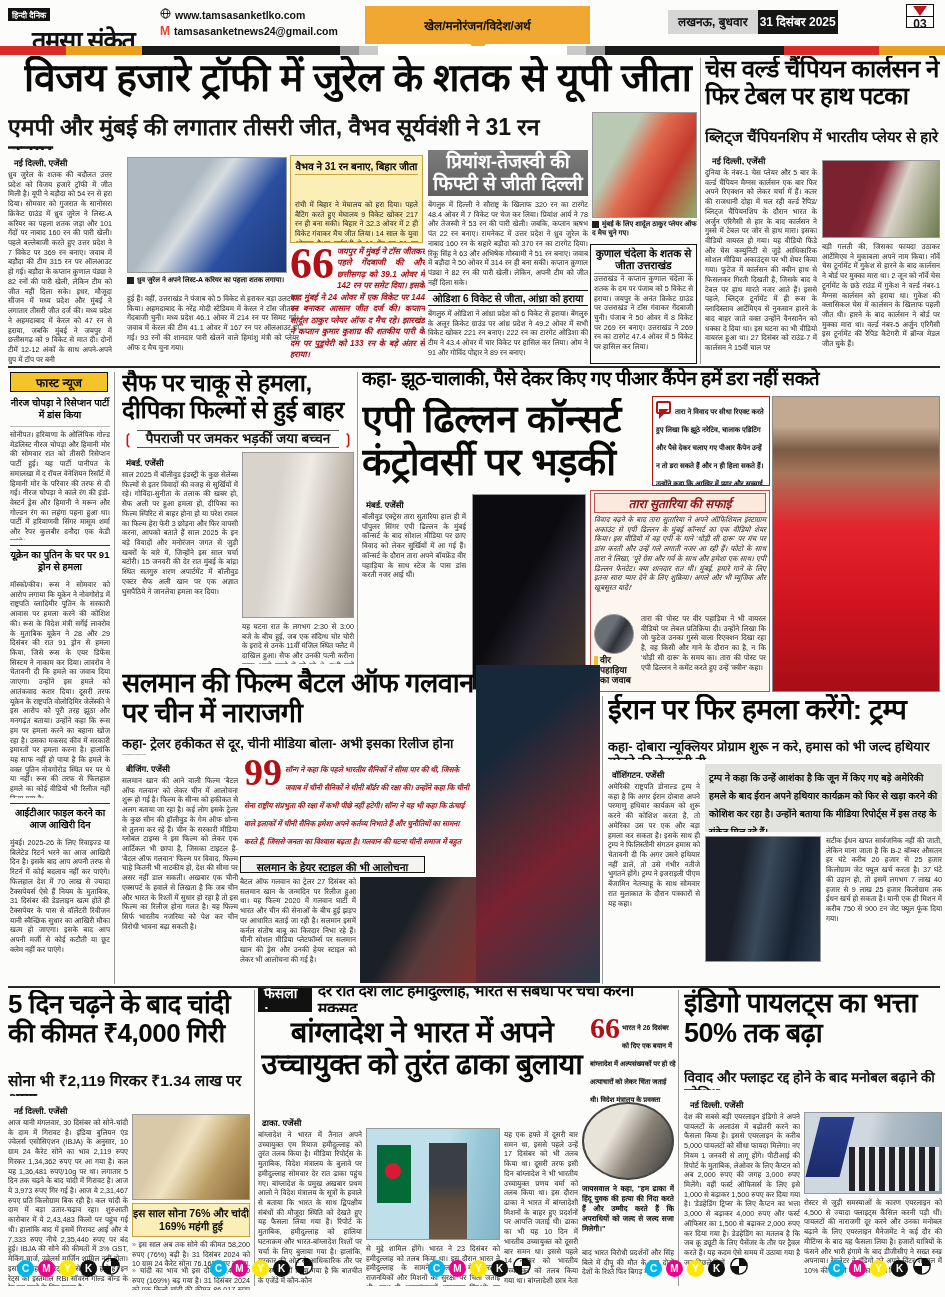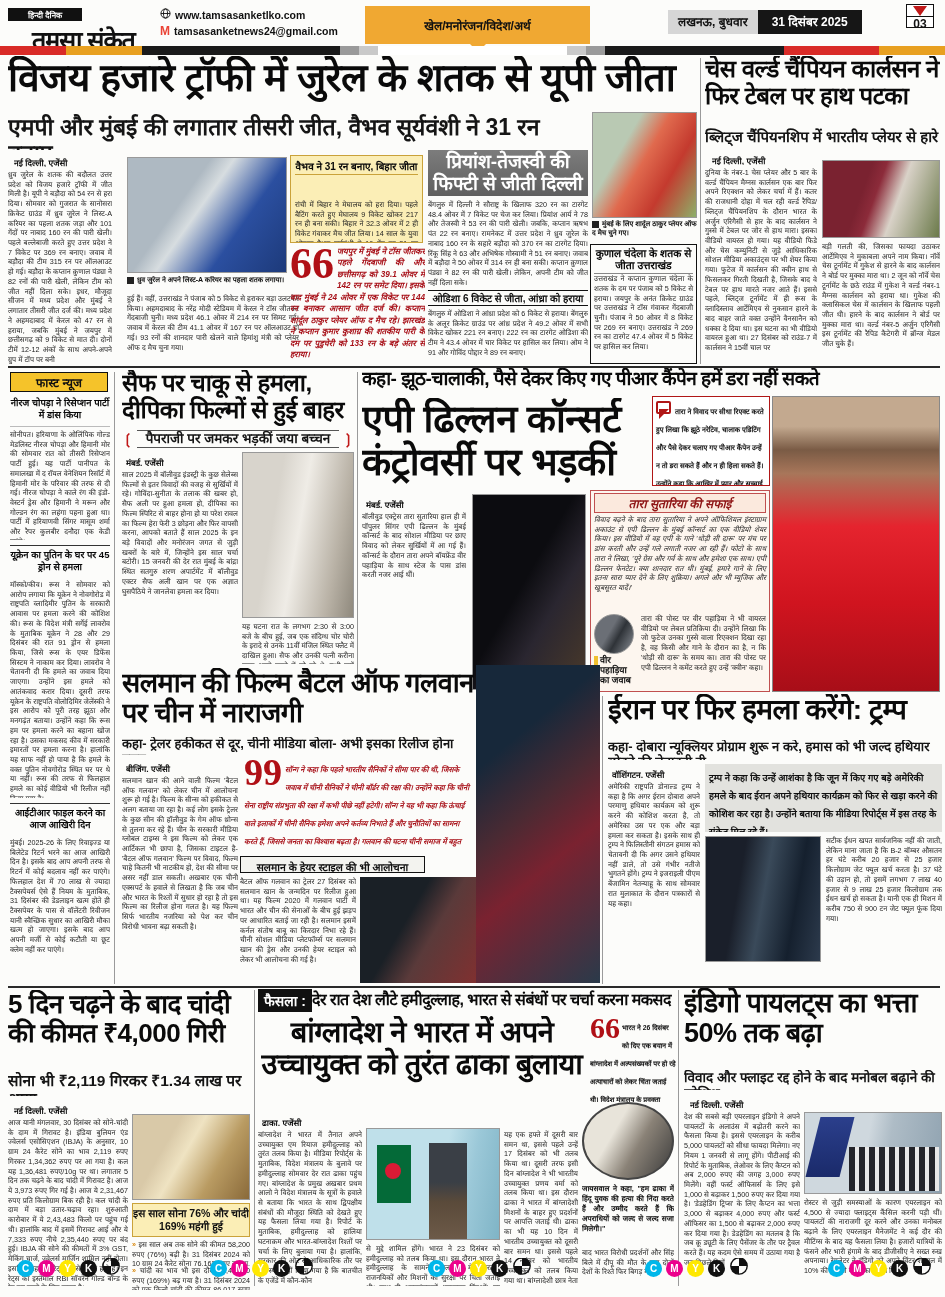--- a/index.html
+++ b/index.html
@@ -26,21 +26,21 @@
 .tabptr:after{content:"";position:absolute;left:50%;bottom:-8px;margin-left:-8px;border:8px solid transparent;border-top-color:#f0a832;border-bottom:0;}
 .bubble{width:15px;height:13px;border:2.5px solid #b01616;border-radius:2px;position:relative;display:inline-block;}
 .bubble:after{content:"";position:absolute;left:1px;bottom:-7px;border:5px solid transparent;border-top-color:#b01616;border-left-color:#b01616;width:0;height:0;}
 </style>
 </head>
 <body>
 
 <div class="page">
 
   <div class="abs" style="left:8px;top:4px;width:150px;height:42px;">
-    <span style="background:#111;color:#fff;font-size:8px;font-weight:bold;padding:1px 20px;display:inline-block;">हिन्दी दैनिक</span>
+    <span style="background:#111;color:#fff;font-size:8px;font-weight:bold;padding:1px 4px;display:inline-block;">हिन्दी दैनिक</span>
     <div style="font-size:25px;font-weight:900;letter-spacing:-1px;margin-left:24px;">तमसा संकेत</div>
   </div>
   <div class="abs" style="left:160px;top:8px;width:200px;height:38px;font-size:10.5px;font-weight:bold;">
     <div style="display:flex;align-items:center;gap:4px;">
       <span><svg width="11" height="11" viewBox="0 0 12 12">
             <circle cx="6" cy="6" r="5" fill="none" stroke="#111"></circle>
             <ellipse cx="6" cy="6" rx="2.2" ry="5" fill="none" stroke="#111"></ellipse>
             <line x1="1" y1="6" x2="11" y2="6" stroke="#111"></line>
           </svg></span>
       <span>www.tamsasanketlko.com</span>
@@ -48,29 +48,29 @@
     <div style="display:flex;align-items:center;gap:4px;margin-top:3px;">
       <span style="color:#ea4335;font-weight:900;font-size:12px;">M</span>
       <span>tamsasanketnews24@gmail.com</span>
     </div>
   </div>
   <div class="abs tabptr" style="left:365px;top:6px;width:225px;height:38px;background:#f0a832;display:flex;align-items:center;justify-content:center;overflow:visible;">
     <span style="font-size:12px;font-weight:900;">खेल/मनोरंजन/विदेश/अर्थ</span>
   </div>
   <div class="abs" style="left:668px;top:10px;width:220px;height:24px;display:flex;">
     <span style="background:#d6d6d6;font-size:12px;font-weight:bold;padding:3px 10px;">लखनऊ, बुधवार</span>
-    <span style="background:#161616;color:#fff;font-size:12px;font-weight:bold;padding:3px 14px;">31 दिसंबर 2025</span>
+    <span style="background:#161616;color:#fff;font-size:12px;font-weight:bold;padding:3px 2px;">31 दिसंबर 2025</span>
   </div>
   <div class="abs" style="left:906px;top:4px;width:28px;height:24px;border:1.5px solid #111;background:#fff;text-align:center;">
     <div style="width:0;height:0;margin:1px auto 0;border-left:7px solid transparent;border-right:7px solid transparent;border-top:10px solid #c01818;"></div>
     <div style="font-size:12px;font-weight:900;border-top:1px solid #111;">03</div>
   </div>
   <div class="abs" style="left:0;top:46px;width:945px;height:9px;background:linear-gradient(90deg,#d92b27 0 7%,#e8a020 7% 15%,#1a1a1a 15% 36%,#9a9a9a 36% 38%,#c9c9c9 38% 40%,#ffffff 40% 60%,#c9c9c9 60% 62%,#9a9a9a 62% 64%,#1a1a1a 64% 83%,#d92b27 83% 93%,#e8a020 93% 100%);"></div>
 
-  <div class="abs hd" style="left:8px;top:56px;width:688px;height:56px;font-size:39px;">विजय हजारे ट्रॉफी में जुरेल के शतक से यूपी जीता</div>
+  <div class="abs hd" style="left:24px;top:56px;width:688px;height:56px;font-size:39px;">विजय हजारे ट्रॉफी में जुरेल के शतक से यूपी जीता</div>
   <div class="abs sub" style="left:8px;top:114px;width:580px;height:36px;font-size:23px;">एमपी और मुंबई की लगातार तीसरी जीत, वैभव सूर्यवंशी ने 31 रन बनाए</div>
   <div class="abs" style="left:14px;top:152px;width:100px;height:15px;"><span class="dl">नई दिल्ली, एजेंसी</span></div>
   <div class="abs bt" style="left:8px;top:170px;width:104px;height:194px;">ध्रुव जुरेल के शतक की बदौलत उत्तर प्रदेश को विजय हजारे ट्रॉफी में जीत मिली है। यूपी ने बड़ौदा को 54 रन से हरा दिया। सोमवार को गुजरात के सानोसरा क्रिकेट ग्राउंड में ध्रुव जुरेल ने लिस्ट-A करियर का पहला शतक जड़ा और 101 गेंदों पर नाबाद 160 रन की पारी खेली। पहले बल्लेबाजी करते हुए उत्तर प्रदेश ने 7 विकेट पर 369 रन बनाए। जवाब में बड़ौदा की टीम 315 रन पर ऑलआउट हो गई। बड़ौदा के कप्तान क्रुणाल पंड्या ने 82 रनों की पारी खेली, लेकिन टीम को जीत नहीं दिला सके। इधर, मौजूदा सीजन में मध्य प्रदेश और मुंबई ने लगातार तीसरी जीत दर्ज की। मध्य प्रदेश ने अहमदाबाद में केरल को 47 रन से हराया, जबकि मुंबई ने जयपुर में छत्तीसगढ़ को 9 विकेट से मात दी। दोनों टीमें 12-12 अंकों के साथ अपने-अपने ग्रुप में टॉप पर बनी</div>
   <div class="abs photo" style="left:127px;top:157px;width:160px;height:116px;background:linear-gradient(125deg,#aeb9c2 0 35%,#d7dde0 45%,#2b4fa0 68%,#1d3a7a 100%);"></div>
   <div class="abs cap" style="left:127px;top:276px;width:160px;height:16px;"><span class="sq"></span><span>ध्रुव जुरेल ने अपने लिस्ट-A करियर का पहला शतक लगाया।</span></div>
   <div class="abs bt" style="left:127px;top:294px;width:172px;height:70px;">हुई हैं। वहीं, उत्तराखंड ने पंजाब को 5 विकेट से हराकर बड़ा उलटफेर किया। अहमदाबाद के नरेंद्र मोदी स्टेडियम में केरल ने टॉस जीतकर गेंदबाजी चुनी। मध्य प्रदेश 46.1 ओवर में 214 रन पर सिमट गई। जवाब में केरल की टीम 41.1 ओवर में 167 रन पर ऑलआउट हो गई। 93 रनों की शानदार पारी खेलने वाले हिमांशु मंत्री को प्लेयर ऑफ द मैच चुना गया।</div>
 
   <div class="abs ybox" style="left:290px;top:155px;width:133px;height:88px;padding:3px 4px;">
     <div class="bktitle" style="font-size:10px;text-align:center;border-bottom:1px solid #caa23a;padding-bottom:1px;">वैभव ने 31 रन बनाए, बिहार जीता</div>
     <div class="bt" style="height:68px;margin-top:25px;">रांची में बिहार ने मेघालय को हरा दिया। पहले बैटिंग करते हुए मेघालय 9 विकेट खोकर 217 रन ही बना सकी। बिहार ने 32.3 ओवर में 2 ही विकेट गंवाकर मैच जीत लिया। 14 साल के युवा ओपनर वैभव सूर्यवंशी ने 10 गेंद पर 31 रन बनाए। पीयूष सिंह ने 100 और आकाश राज ने 75 रन बनाकर टीम को जीत दिला दी।</div>
@@ -101,21 +101,21 @@
   <div class="abs bt" style="left:705px;top:168px;width:112px;height:196px;">दुनिया के नंबर-1 चेस प्लेयर और 5 बार के वर्ल्ड चैंपियन मैग्नस कार्लसन एक बार फिर अपने रिएक्शन को लेकर चर्चा में हैं। कतर की राजधानी दोहा में चल रही वर्ल्ड रैपिड/ब्लिट्ज चैंपियनशिप के दौरान भारत के अर्जुन एरिगैसी से हार के बाद कार्लसन ने गुस्से में टेबल पर जोर से हाथ मारा। इसका वीडियो वायरल हो गया। यह वीडियो फिडे और चेस कम्युनिटी से जुड़े आधिकारिक सोशल मीडिया अकाउंट्स पर भी शेयर किया गया। फुटेज में कार्लसन की क्वीन हाथ से फिसलकर गिरती दिखती है, जिसके बाद वे टेबल पर हाथ मारते नजर आते हैं। इससे पहले, ब्लिट्ज टूर्नामेंट में ही रूस के व्लादिस्लाव आर्टेमिएव से नुकसान हारने के बाद बाहर जाते वक्त उन्होंने वैनसानैन को धक्का दे दिया था। इस घटना का भी वीडियो वायरल हुआ था। 27 दिसंबर को राउंड-7 में कार्लसन ने 15वीं चाल पर</div>
   <div class="abs photo" style="left:822px;top:160px;width:118px;height:78px;background:linear-gradient(110deg,#7a2230 0 35%,#8c2b3a 45%,#d9d2c8 62%,#6b7a4a 100%);"></div>
   <div class="abs bt" style="left:822px;top:242px;width:118px;height:122px;">बड़ी गलती की, जिसका फायदा उठाकर आर्टेमिएव ने मुकाबला अपने नाम किया। नॉर्वे चेस टूर्नामेंट में गुकेश से हारने के बाद कार्लसन ने बोर्ड पर मुक्का मारा था। 2 जून को नॉर्वे चेस टूर्नामेंट के छठे राउंड में गुकेश ने वर्ल्ड नंबर-1 मैग्नस कार्लसन को हराया था। गुकेश की क्लासिकल चेस में कार्लसन के खिलाफ पहली जीत थी। हारने के बाद कार्लसन ने बोर्ड पर मुक्का मारा था। वर्ल्ड नंबर-5 अर्जुन एरिगैसी इस टूर्नामेंट की रैपिड कैटेगरी में ब्रॉन्ज मेडल जीत चुके हैं।</div>
 
   <div class="abs rule" style="left:8px;top:366px;width:932px;height:2px;"></div>
 
   <div class="abs vr" style="left:114px;top:372px;height:612px;"></div>
   <div class="abs" style="left:10px;top:372px;width:98px;height:20px;background:#f5c32a;border:1.5px solid #111;text-align:center;"><span style="font-size:12px;font-weight:900;line-height:17px;">फास्ट न्यूज</span></div>
   <div class="abs bktitle" style="left:10px;top:397px;width:100px;height:30px;font-size:9.5px;text-align:center;line-height:1.25;border-bottom:1px solid #bbb;">नीरज चोपड़ा ने रिसेप्शन पार्टी में डांस किया</div>
   <div class="abs bt" style="left:10px;top:430px;width:100px;height:110px;">सोनीपत। हरियाणा के ओलिंपिक गोल्ड मेडलिस्ट नीरज चोपड़ा और हिमानी मोर की सोमवार रात को तीसरी रिसेप्शन पार्टी हुई। यह पार्टी पानीपत के समालखा में द रॉयल वेनेशियन रिसॉर्ट में हिमानी मोर के परिवार की तरफ से दी गई। नीरज चोपड़ा ने काले रंग की इंडो-वेस्टर्न ड्रेस और हिमानी ने मरून और गोल्डन रंग का लहंगा पहना हुआ था। पार्टी में हरियाणवी सिंगर मासूम शर्मा और रैपर कुलबीर दनौदा एक केडी पहुंचे।</div>
-  <div class="abs bktitle" style="left:10px;top:545px;width:100px;height:32px;font-size:9.5px;text-align:center;line-height:1.25;border-top:1.5px solid #333;padding-top:3px;">यूक्रेन का पुतिन के घर पर 45 ड्रोन से हमला</div>
+  <div class="abs bktitle" style="left:10px;top:545px;width:100px;height:32px;font-size:9.5px;text-align:center;line-height:1.25;border-top:1.5px solid #333;padding-top:3px;">यूक्रेन का पुतिन के घर पर 91 ड्रोन से हमला</div>
   <div class="abs bt" style="left:10px;top:580px;width:100px;height:218px;">मॉस्को/कीव। रूस ने सोमवार को आरोप लगाया कि यूक्रेन ने नोवगोरोड में राष्ट्रपति व्लादिमीर पुतिन के सरकारी आवास पर हमला करने की कोशिश की। रूस के विदेश मंत्री सर्गेई लावरोव के मुताबिक यूक्रेन ने 28 और 29 दिसंबर की रात 91 ड्रोन से हमला किया, जिसे रूस के एयर डिफेंस सिस्टम ने नाकाम कर दिया। लावरोव ने चेतावनी दी कि हमले का जवाब दिया जाएगा। उन्होंने इस हमले को आतंकवाद करार दिया। दूसरी तरफ यूक्रेन के राष्ट्रपति वोलोदिमिर जेलेंस्की ने इस आरोप को पूरी तरह झूठा और मनगढ़ंत बताया। उन्होंने कहा कि रूस हम पर हमला करने का बहाना खोज रहा है। उसका मकसद कीव में सरकारी इमारतों पर हमला करना है। हालांकि यह साफ नहीं हो पाया है कि हमले के वक्त पुतिन नोवगोरोड स्थित घर पर थे या नहीं। रूस की तरफ से फिलहाल हमले का कोई वीडियो भी रिलीज नहीं किया गया है।</div>
   <div class="abs bktitle" style="left:10px;top:803px;width:100px;height:32px;font-size:9.5px;text-align:center;line-height:1.25;border-top:1.5px solid #333;padding-top:3px;">आईटीआर फाइल करने का आज आखिरी दिन</div>
   <div class="abs bt" style="left:10px;top:838px;width:100px;height:146px;">मुंबई। 2025-26 के लिए रिवाइज्ड या बिलेटेड रिटर्न भरने का आज आखिरी दिन है। इसके बाद आप अपनी तरफ से रिटर्न में कोई बदलाव नहीं कर पाएंगे। फिलहाल देश में 70 लाख से ज्यादा टैक्सपेयर्स ऐसे हैं नियम के मुताबिक, 31 दिसंबर की डेडलाइन खत्म होते ही टैक्सपेयर के पास से वॉलेंटरी रिवीजन यानी स्वैच्छिक सुधार का आखिरी मौका खत्म हो जाएगा। इसके बाद आप अपनी मर्जी से कोई कटौती या छूट क्लेम नहीं कर पाएंगे।</div>
 
   <div class="abs hd" style="left:122px;top:370px;width:232px;height:58px;font-size:24px;">सैफ पर चाकू से हमला, दीपिका फिल्मों से हुई बाहर</div>
   <div class="abs" style="left:122px;top:430px;width:232px;height:18px;display:flex;align-items:center;gap:3px;">
     <span style="color:#c01818;font-weight:900;font-size:14px;">❲</span>
     <span class="sub" style="font-size:13.5px;flex:1;text-align:center;border-top:3px solid #555;border-bottom:3px solid #555;">पैपराजी पर जमकर भड़कीं जया बच्चन</span>
     <span style="color:#c01818;font-weight:900;font-size:14px;">❳</span>
   </div>
@@ -178,21 +178,21 @@
   <div class="abs" style="left:14px;top:1100px;width:95px;height:14px;"><span class="dl">नई दिल्ली, एजेंसी</span></div>
   <div class="abs bt" style="left:8px;top:1118px;width:120px;height:168px;">आज यानी मंगलवार, 30 दिसंबर को सोने-चांदी के दाम में गिरावट है। इंडिया बुलियन एंड ज्वेलर्स एसोसिएशन (IBJA) के अनुसार, 10 ग्राम 24 कैरेट सोने का भाव 2,119 रुपए गिरकर 1,34,362 रुपए पर आ गया है। कल यह 1,36,481 रुपए/10g पर था। लगातार 5 दिन तक चढ़ने के बाद चांदी में गिरावट है। आज ये 3,973 रुपए गिर गई है। आज ये 2,31,467 रुपए प्रति किलोग्राम बिक रही है। कल चांदी के दाम में बड़ा उतार-चढ़ाव रहा। शुरुआती कारोबार में ये 2,43,483 किलो पर पहुंच गई थी। हालांकि बाद में इसमें गिरावट आई और ये 7,333 रुपए नीचे 2,35,440 रुपए पर बंद हुई। IBJA की सोने की कीमतों में 3% GST, मेकिंग चार्ज, ज्वेलर्स मार्जिन शामिल नहीं होता। इसलिए शहरों के रेट्स इससे अलग होते हैं। इन रेट्स का इस्तेमाल RBI सॉवरेन गोल्ड बॉन्ड के रेट तय करने के लिए करता है।</div>
   <div class="abs photo" style="left:132px;top:1114px;width:118px;height:86px;background:linear-gradient(120deg,#d9c9a8 0 30%,#efe3c2 45%,#b99b62 70%,#8a6a3a 100%);"></div>
   <div class="abs ybox" style="left:132px;top:1203px;width:118px;height:34px;display:flex;align-items:center;justify-content:center;text-align:center;">
     <span style="font-size:10.5px;font-weight:900;line-height:1.2;">इस साल सोना 76% और चांदी 169% महंगी हुई</span>
   </div>
   <div class="abs bt" style="left:132px;top:1240px;width:118px;height:26px;"><span style="color:#d88a12;font-weight:900;">» </span><span>इस साल अब तक सोने की कीमत 58,200 रुपए (76%) बढ़ी है। 31 दिसंबर 2024 को 10 ग्राम 24 कैरेट सोना 76,162 रुपए का था, जो अब 1,34,362 रुपए हो गया है।</span></div>
   <div class="abs bt" style="left:132px;top:1266px;width:118px;height:24px;"><span style="color:#d88a12;font-weight:900;">» </span><span>चांदी का भाव भी इस दौरान 1,45,450 रुपए (169%) बढ़ गया है। 31 दिसंबर 2024 को एक किलो चांदी की कीमत 86,017 रुपए थी, जो अब 2,31,467 रुपए प्रति किलो हो गई है।</span></div>
 
   <div class="abs vr" style="left:254px;top:990px;height:296px;"></div>
-  <div class="abs" style="left:258px;top:988px;width:418px;height:24px;display:flex;align-items:center;">
+  <div class="abs" style="left:258px;top:988px;width:418px;height:24px;display:flex;align-items:center;gap:6px;">
     <span style="background:#111;color:#fff;font-size:14px;font-weight:900;padding:2px 6px;">फैसला :</span>
     <span class="hd" style="font-size:16px;">देर रात देश लौटे हमीदुल्लाह, भारत से संबंधों पर चर्चा करना मकसद</span>
   </div>
   <div class="abs hd" style="left:258px;top:1016px;width:328px;height:90px;font-size:29px;text-align:center;">बांग्लादेश ने भारत में अपने उच्चायुक्त को तुरंत ढाका बुलाया</div>
   <div class="abs" style="left:590px;top:1016px;width:86px;height:86px;">
     <span class="q66" style="float:left;font-size:30px;margin-right:2px;">66</span>
     <span class="bt-b" style="font-size:6.8px;">भारत ने 26 दिसंबर को दिए एक बयान में बांग्लादेश में अल्पसंख्यकों पर हो रहे अत्याचारों को लेकर चिंता जताई थी। विदेश मंत्रालय के प्रवक्ता रणधीर जायसवाल ने ब्रीफिंग में कहा कि हिंदू युवक दीपू चंद दास की हत्या को नजरअंदाज नहीं किया जा सकता।</span>
   </div>
   <div class="abs photo" style="left:582px;top:1102px;width:92px;height:78px;border-radius:50%;background:linear-gradient(120deg,#e8e4da 0 35%,#8a8277 60%,#3a3a3a 100%);border:2px solid #444;"></div>
   <div class="abs bt-b" style="left:582px;top:1184px;width:92px;height:62px;font-size:7.3px;"><span>जायसवाल ने कहा,</span> <span>"हम ढाका में हिंदू युवक की हत्या की निंदा करते हैं और उम्मीद करते हैं कि अपराधियों को जल्द से जल्द सजा मिलेगी।"</span></div>

